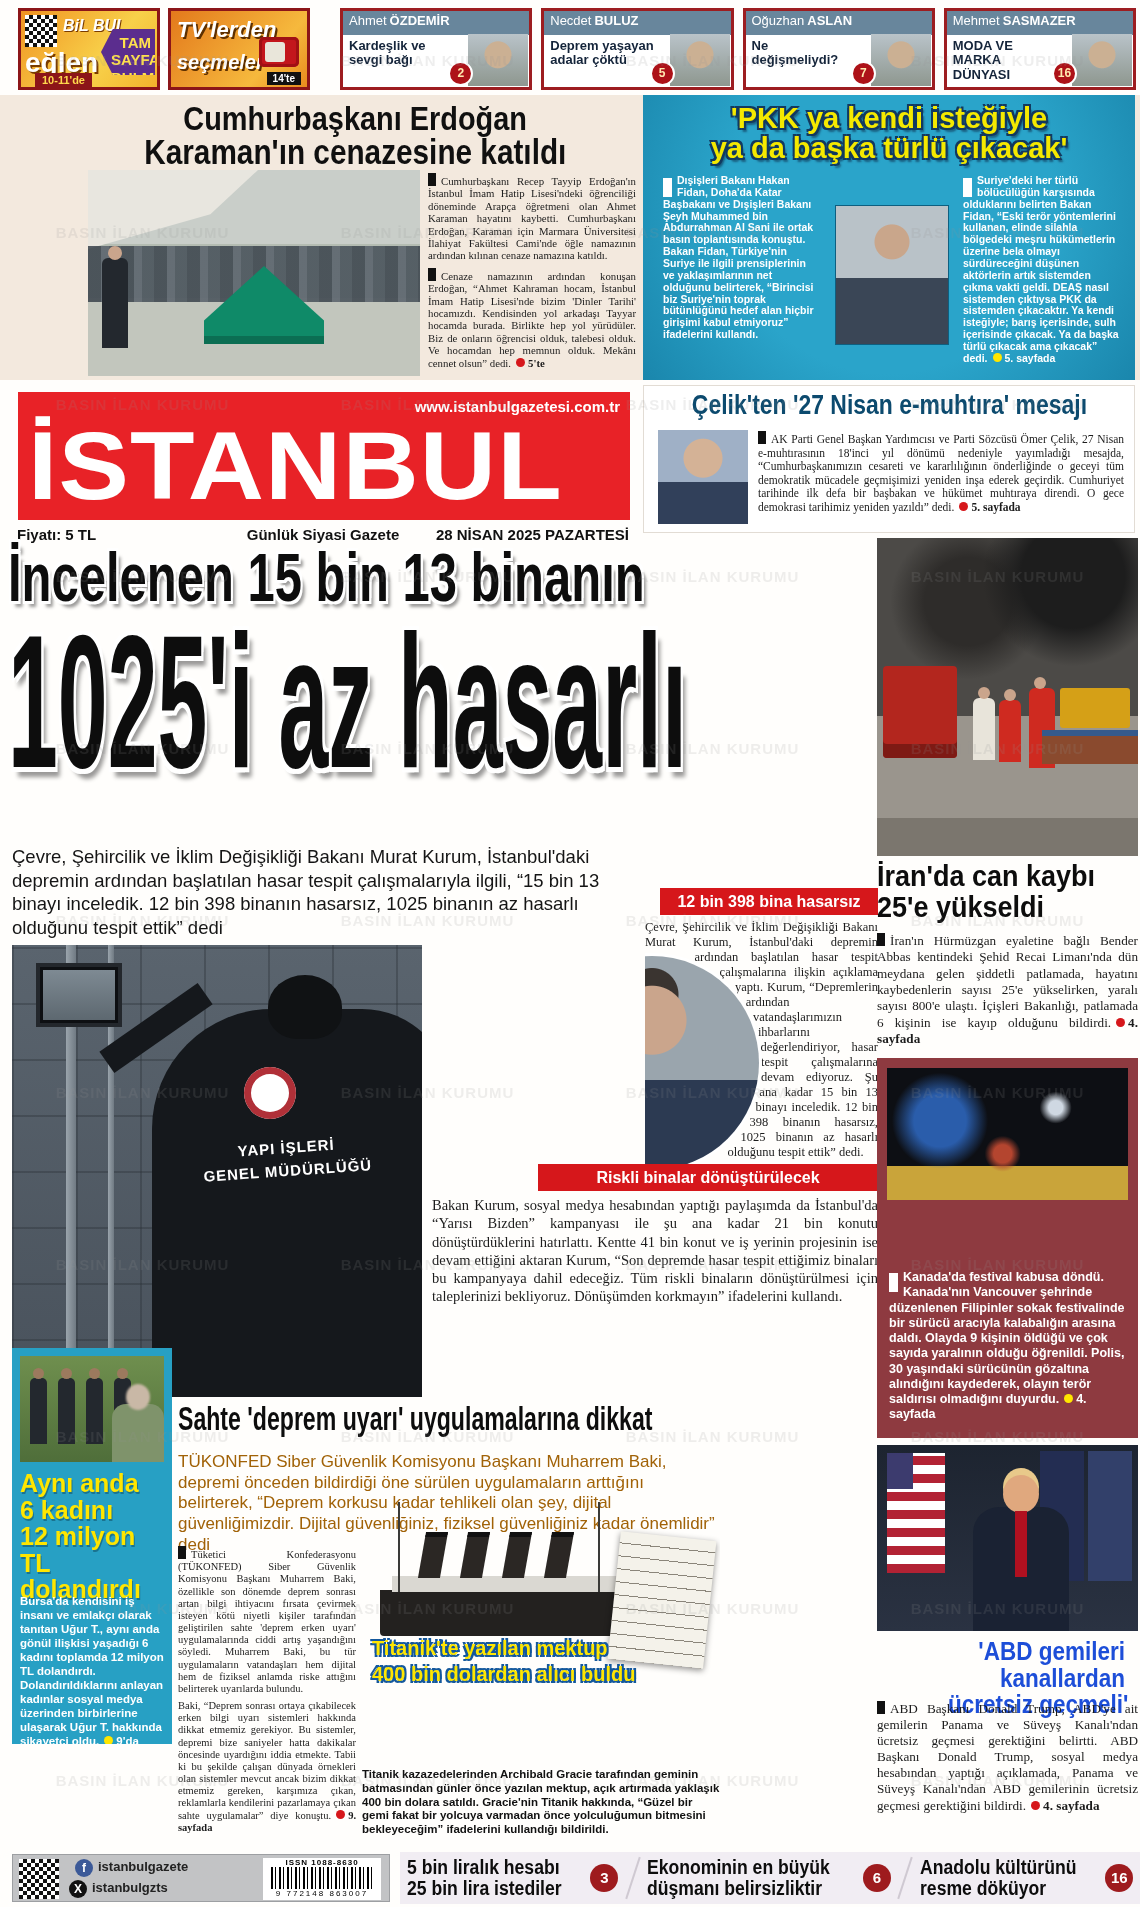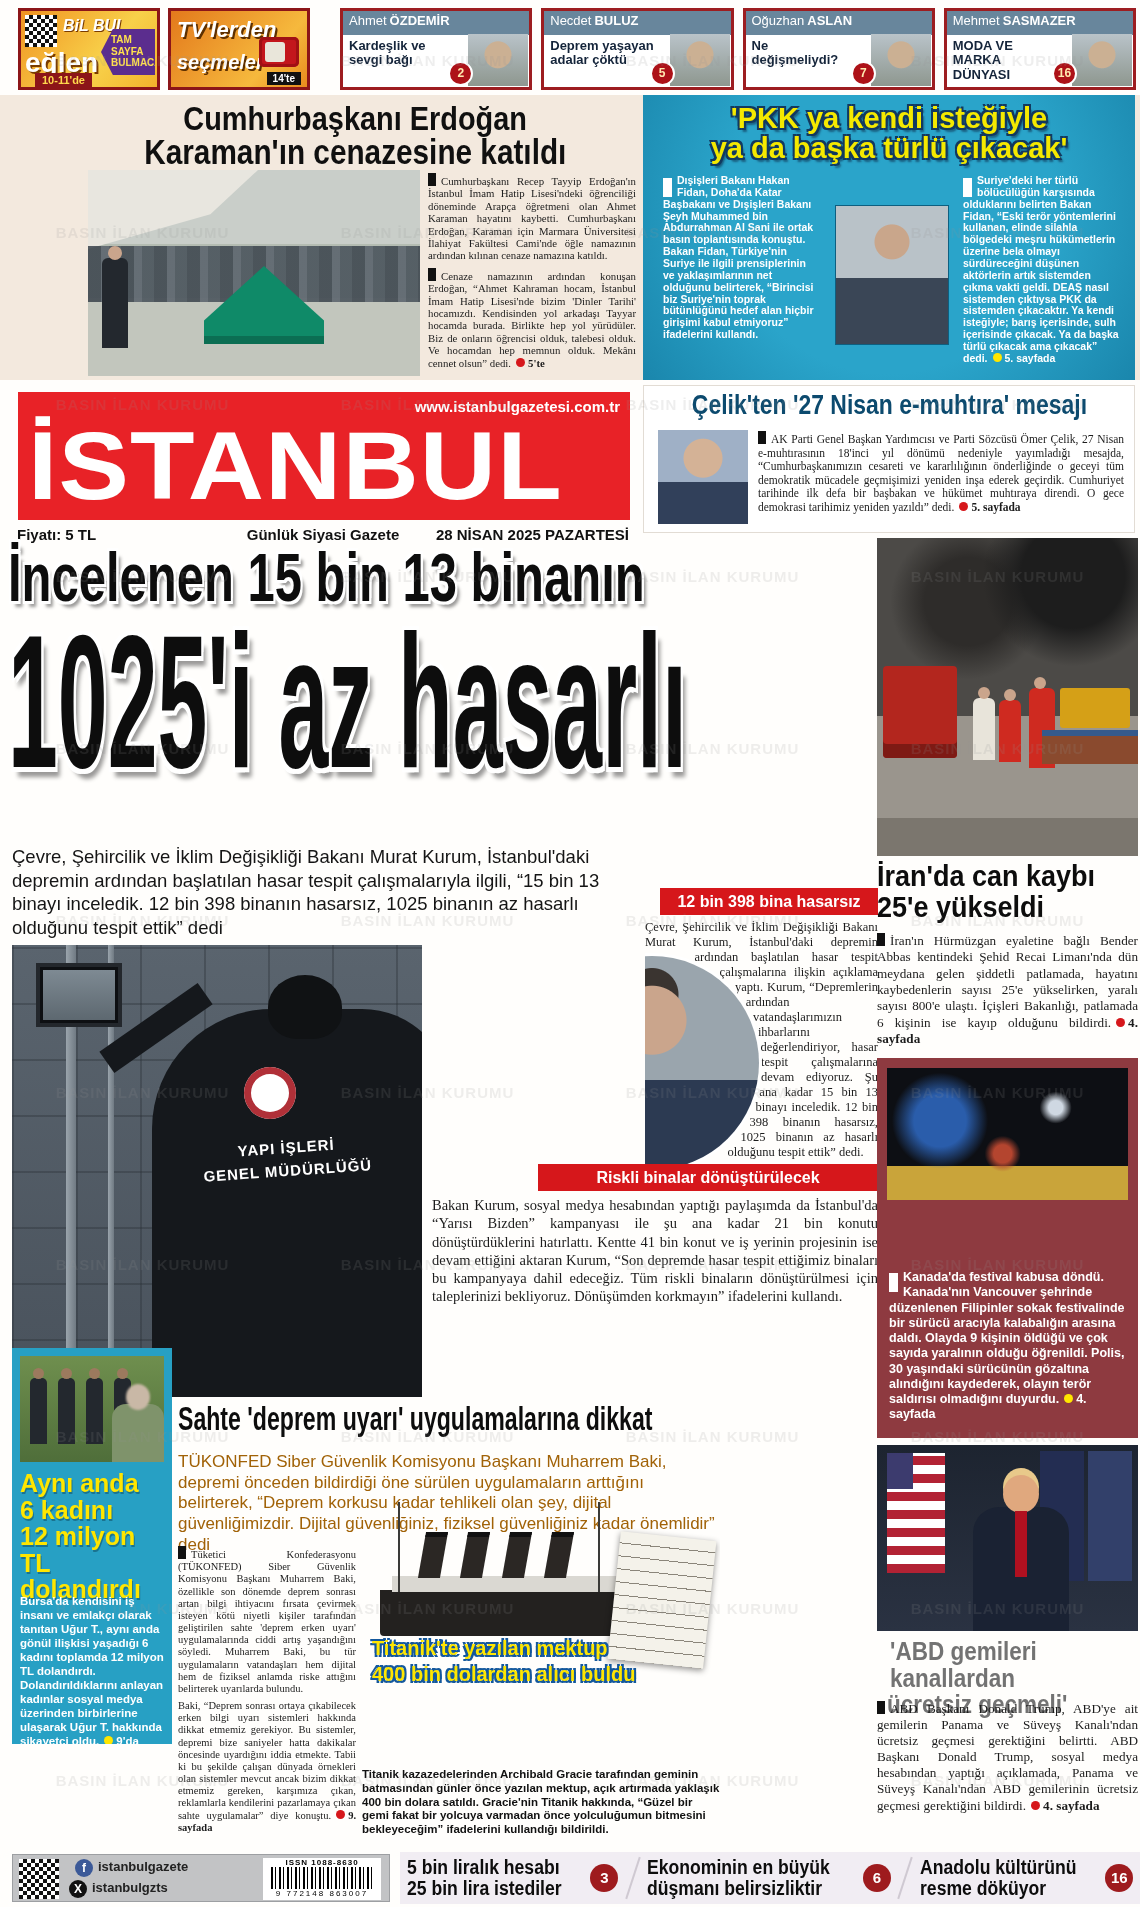--- a/index.html
+++ b/index.html
@@ -21,21 +21,21 @@
   .cond.c{transform-origin:50% 50%;}
   
   .ad{border:3px solid #8c1518;box-sizing:border-box;overflow:hidden;}
   .ad-puzzle{left:18px;top:8px;width:142px;height:82px;background:linear-gradient(130deg,#f09322,#f8d14a 60%,#f3b32c);}
   .qr{background:repeating-conic-gradient(#111 0% 25%,#fff 0% 50%) 0 0/8px 8px;}
   .puz-qr{left:4px;top:4px;width:32px;height:32px;}
   .puz-l1{left:42px;top:6px;font-style:italic;font-weight:bold;color:#fff;font-size:16px;text-shadow:1px 1px 0 #7a3c00;}
   .puz-l2{left:4px;top:36px;font-weight:bold;color:#fff;font-size:28px;text-shadow:2px 2px 0 #7a3c00;}
   .puz-badge{right:2px;top:18px;width:54px;height:46px;background:#5b2d8e;
              clip-path:polygon(22% 0,100% 0,100% 100%,22% 100%,0 50%);
-             color:#ffe14d;font-weight:bold;font-size:10px;text-align:left;line-height:1.15;padding:5px 4px 0 10px;box-sizing:border-box;}
+             color:#ffe14d;font-weight:bold;font-size:15px;text-align:right;line-height:1.15;padding:5px 4px 0 10px;box-sizing:border-box;}
   .puz-page{left:14px;bottom:0;background:#8c1518;color:#ffd84d;font-weight:bold;font-size:11px;padding:1px 7px;}
   .ad-tv{left:168px;top:8px;width:142px;height:82px;background:linear-gradient(130deg,#e3791c,#f6b93d 70%,#e88b1e);}
   .tv-l1{left:6px;top:6px;font-style:italic;font-weight:bold;color:#fff;font-size:22px;text-shadow:2px 2px 0 #5e3000;}
   .tv-l2{left:6px;top:40px;font-style:italic;font-weight:bold;color:#fff;font-size:20px;text-shadow:2px 2px 0 #5e3000;}
   .tv-icon{right:8px;top:26px;width:40px;height:30px;background:#c3161c;border-radius:5px;box-shadow:inset 0 0 0 3px #a01014;}
   .tv-icon::after{content:"";position:absolute;left:6px;top:5px;width:20px;height:20px;background:#e9e6da;border-radius:3px;}
   .tv-page{right:6px;bottom:2px;background:#111;color:#fff;font-weight:bold;font-size:10px;padding:1px 6px;}
   .colbox{border:3px solid #9d1d20;background:#fff;position:relative;flex:1;box-sizing:border-box;}
   .colhead{height:22px;background:#68869c;color:#fff;font-size:13px;padding:2px 0 0 6px;white-space:nowrap;overflow:hidden;}
   .colhead b{margin-left:3px;}
@@ -164,21 +164,21 @@
   .tit-cap{left:362px;top:1768px;width:358px;font-weight:bold;font-size:11.5px;line-height:1.2;color:#111;}
   
   .trump-photo{left:877px;top:1445px;width:261px;height:186px;overflow:hidden;background:linear-gradient(#1d2430,#2a3242);}
   .usflag{position:absolute;left:10px;top:8px;width:58px;height:120px;
           background:repeating-linear-gradient(0deg,#b22234 0 9px,#fff 9px 18px);}
   .usflag::before{content:"";position:absolute;left:0;top:0;width:26px;height:36px;background:#3c3b6e;}
   .dflag{position:absolute;top:6px;width:44px;height:130px;background:#232d52;}
   .trump-man{position:absolute;left:96px;top:62px;width:96px;height:124px;background:#1a2233;border-radius:26px 26px 0 0;}
   .trump-man::before{content:"";position:absolute;left:30px;top:-32px;width:36px;height:38px;border-radius:50%;background:#e0a87e;box-shadow:0 -7px 0 #e8c98a;}
   .trump-man::after{content:"";position:absolute;left:42px;top:4px;width:12px;height:66px;background:#b01020;}
-  .trump-h{left:877px;top:1638px;width:261px;text-align:left;font-weight:900;font-size:25px;line-height:1.06;color:#737373;}
+  .trump-h{left:877px;top:1638px;width:261px;text-align:right;font-weight:900;font-size:25px;line-height:1.06;color:#1d4ed8;}
   .trump-body{left:877px;top:1700px;width:261px;font-size:13.2px;line-height:1.22;color:#1c1c1c;text-align:justify;}
   
   .foot-social{left:12px;top:1854px;width:378px;height:48px;background:#c2c3c5;border:1px solid #9d9fa2;box-sizing:border-box;}
   .f-qr{position:absolute;left:6px;top:4px;width:40px;height:40px;}
   .soc-row{position:absolute;left:56px;font-weight:bold;font-size:13px;color:#222;}
   .soc-ic{display:inline-block;width:18px;height:18px;border-radius:50%;color:#fff;font-weight:bold;font-size:12px;
           text-align:center;line-height:18px;margin-right:5px;vertical-align:middle;}
   .fb{background:#3b5998;} .xx{background:#111;}
   .barcode{position:absolute;right:8px;top:3px;width:118px;height:42px;background:#fff;text-align:center;}
   .bc-issn{font-size:8px;font-weight:bold;letter-spacing:1px;}

